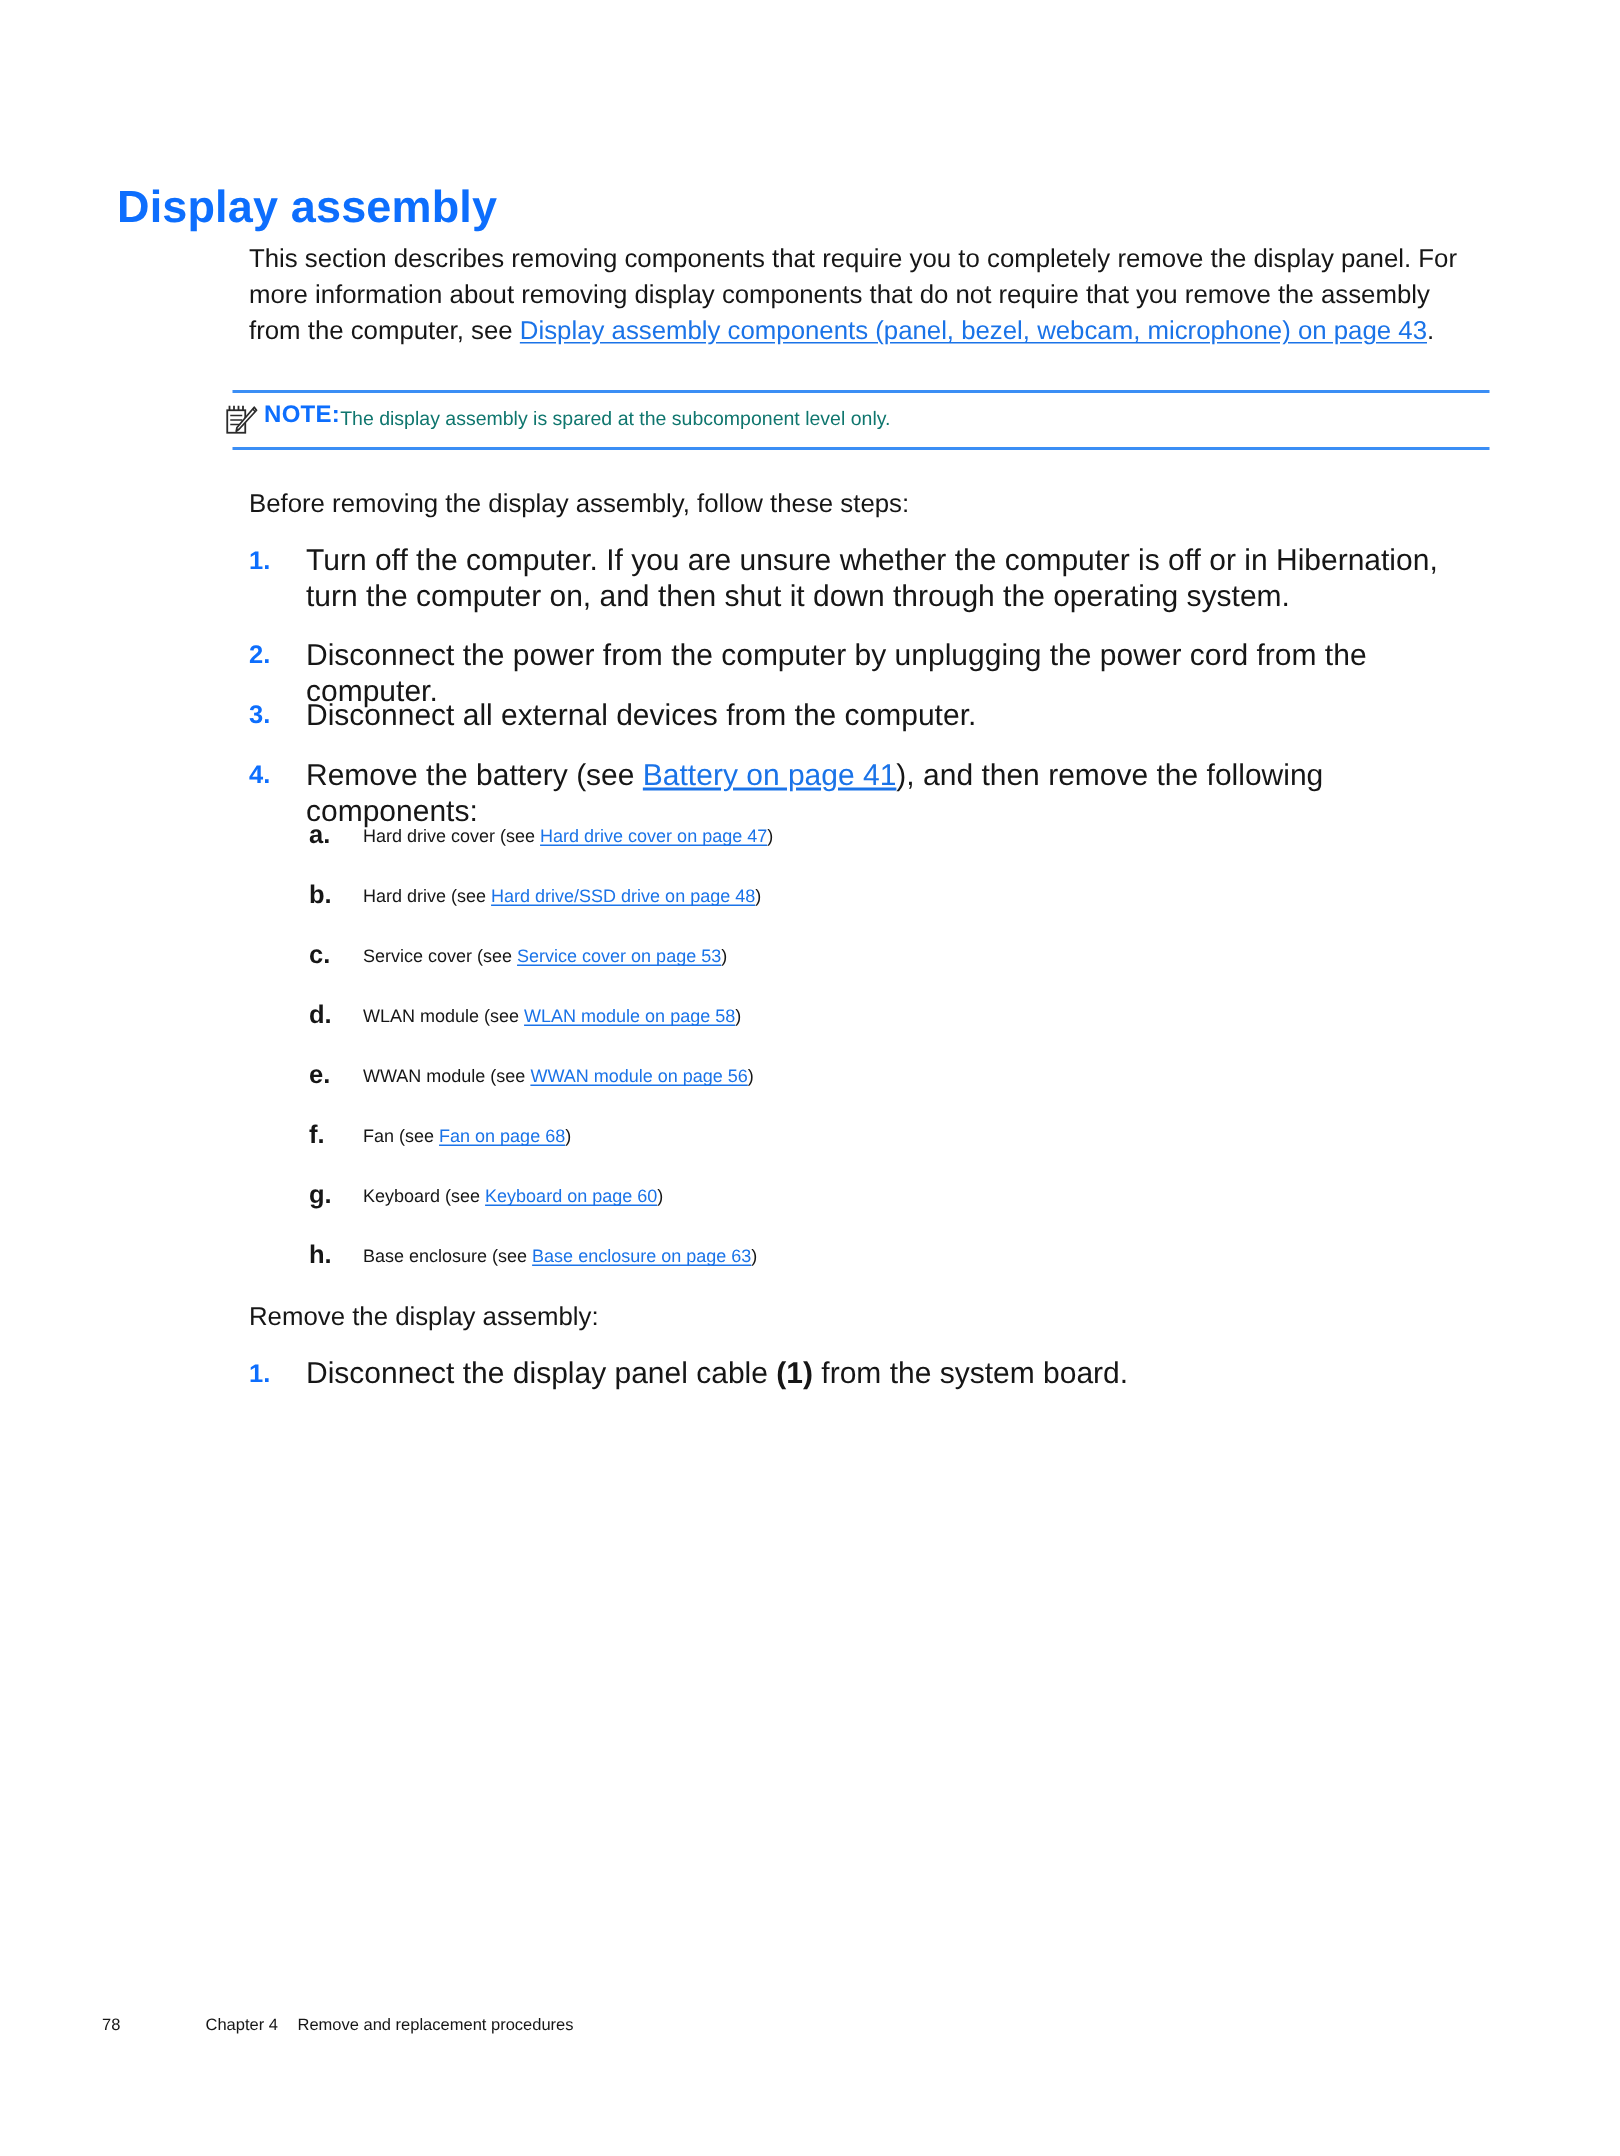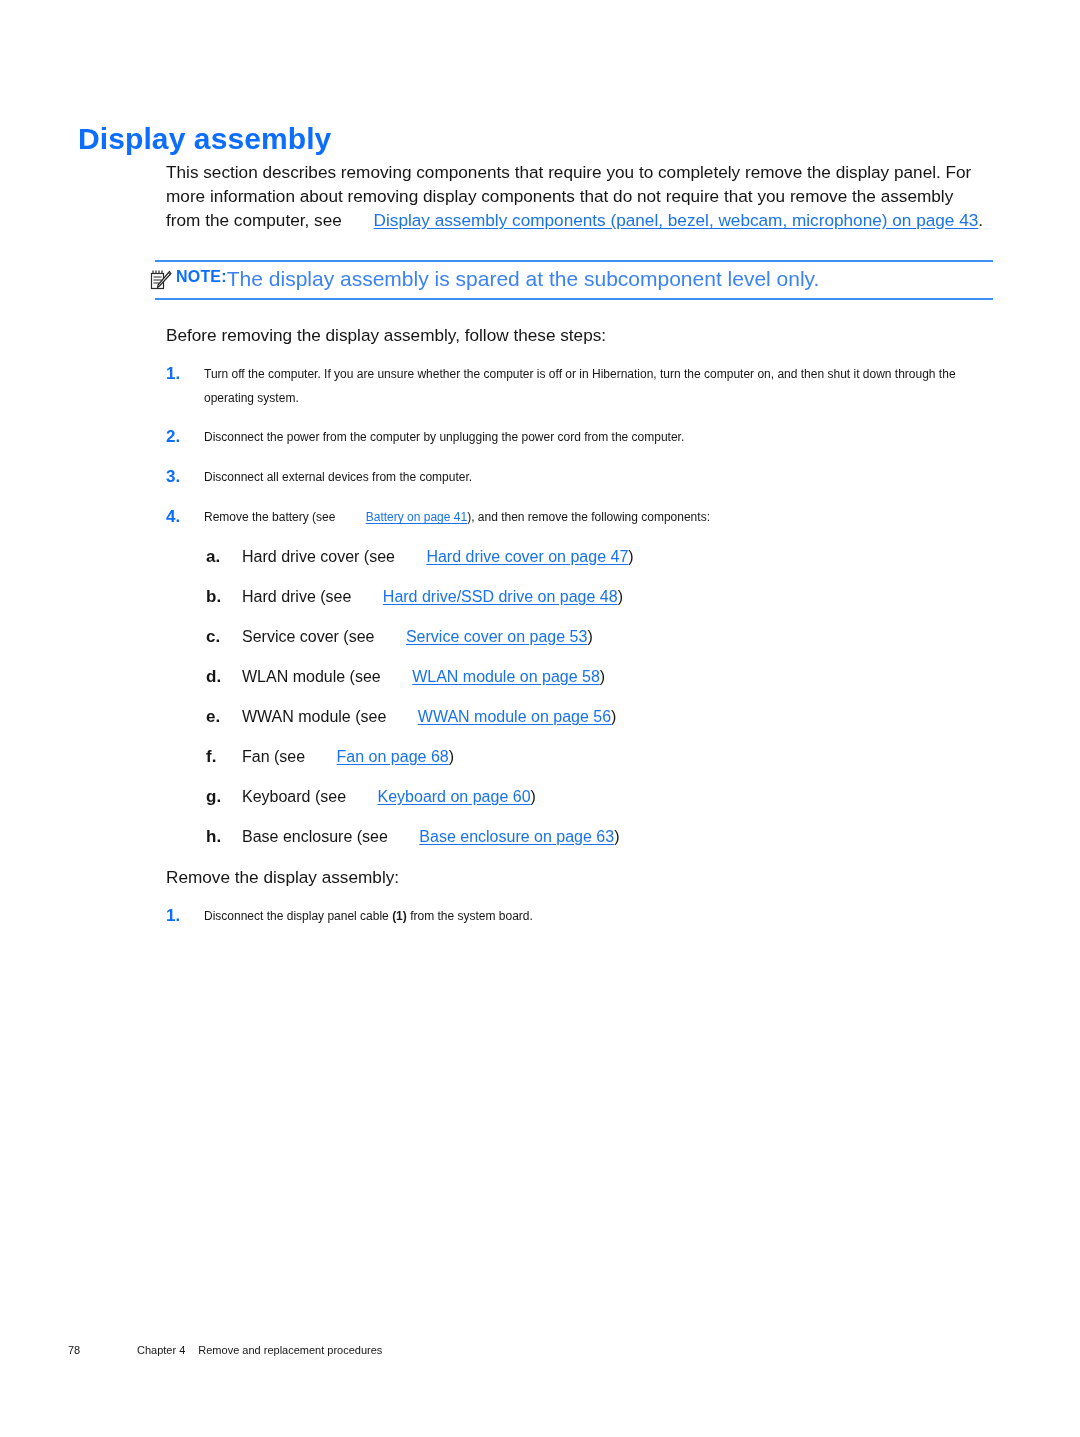--- a/index.html
+++ b/index.html
@@ -48,21 +48,20 @@
     line-height: 24px;
     color: #161616;
     margin: 0 0 0 0;
     text-align: left;
   }
 
   a.xref {
     color: #1a73e8;
     text-decoration: underline;
     text-underline-offset: 2px;
-    margin-left: 27px;
   }
 
   
   .note-block {
     position: absolute;
     left: 150px;
     top: 260px;
     width: 838px;
   }
   .note-rule {
@@ -84,23 +83,23 @@
     margin-right: 4px;
   }
   .note-label {
     font-size: 16px;
     font-weight: bold;
     color: #0d6efd;
     letter-spacing: 0.2px;
     white-space: nowrap;
   }
   .note-text {
-    font-size: 21px;
+    font-size: 13px;
     line-height: 22px;
-    color: #3b82f6;
+    color: #0f766e;
   }
 
   
   .lead {
     position: absolute;
     left: 166px;
     font-size: 17.2px;
     line-height: 24px;
     color: #161616;
   }
@@ -115,21 +114,21 @@
   }
   .step-num {
     flex: 0 0 38px;
     font-size: 17px;
     font-weight: bold;
     color: #0d6efd;
     line-height: 24px;
   }
   .step-text {
     flex: 1 1 auto;
-    font-size: 12px;
+    font-size: 20px;
     line-height: 24px;
     color: #161616;
   }
 
   
   .substep {
     position: absolute;
     left: 206px;
     width: 780px;
     display: flex;
@@ -137,21 +136,21 @@
   }
   .substep-letter {
     flex: 0 0 36px;
     font-size: 17px;
     font-weight: bold;
     color: #161616;
     line-height: 24px;
   }
   .substep-text {
     flex: 1 1 auto;
-    font-size: 16px;
+    font-size: 12px;
     line-height: 24px;
     color: #161616;
   }
 
   
   .footer {
     position: absolute;
     left: 68px;
     top: 1344px;
     display: flex;

